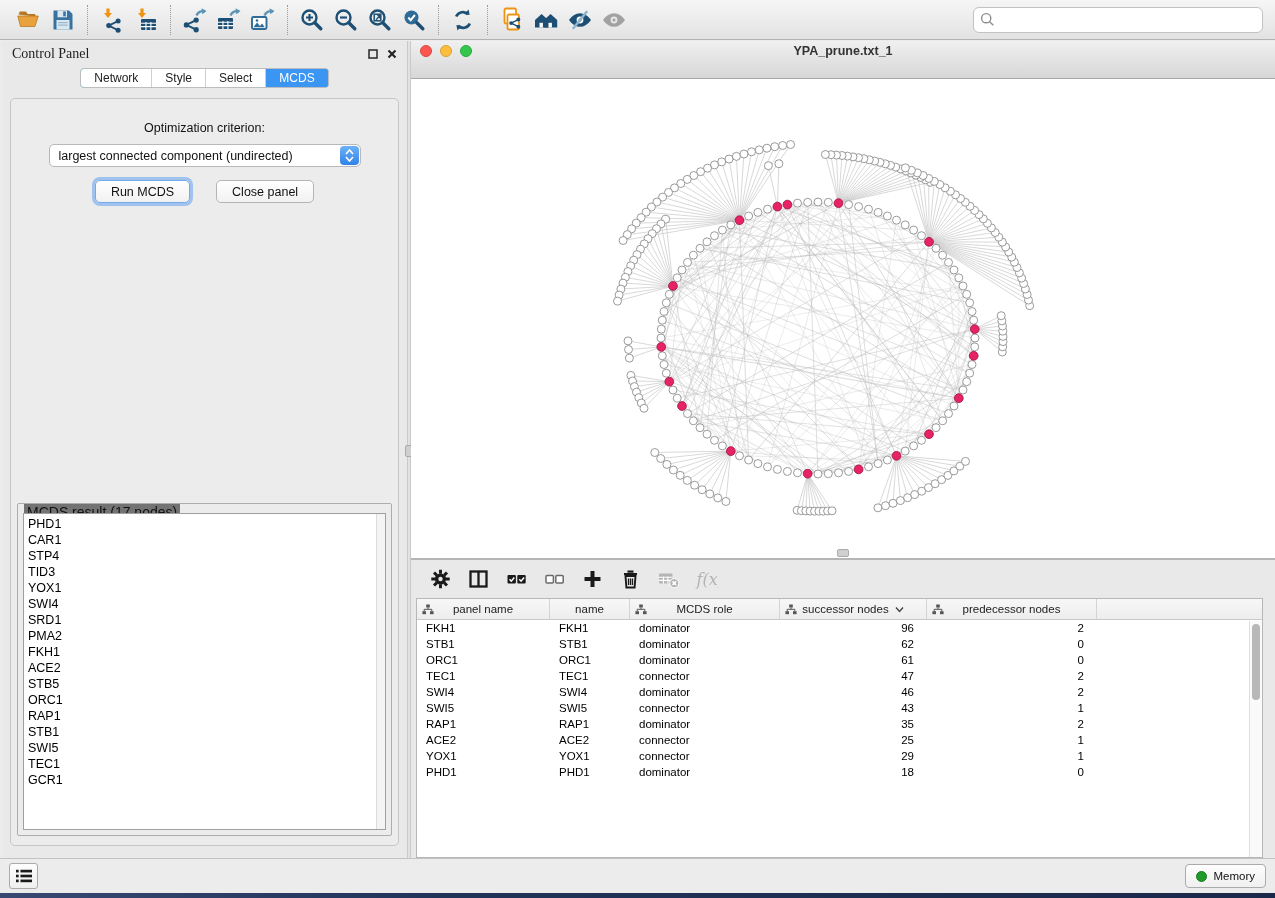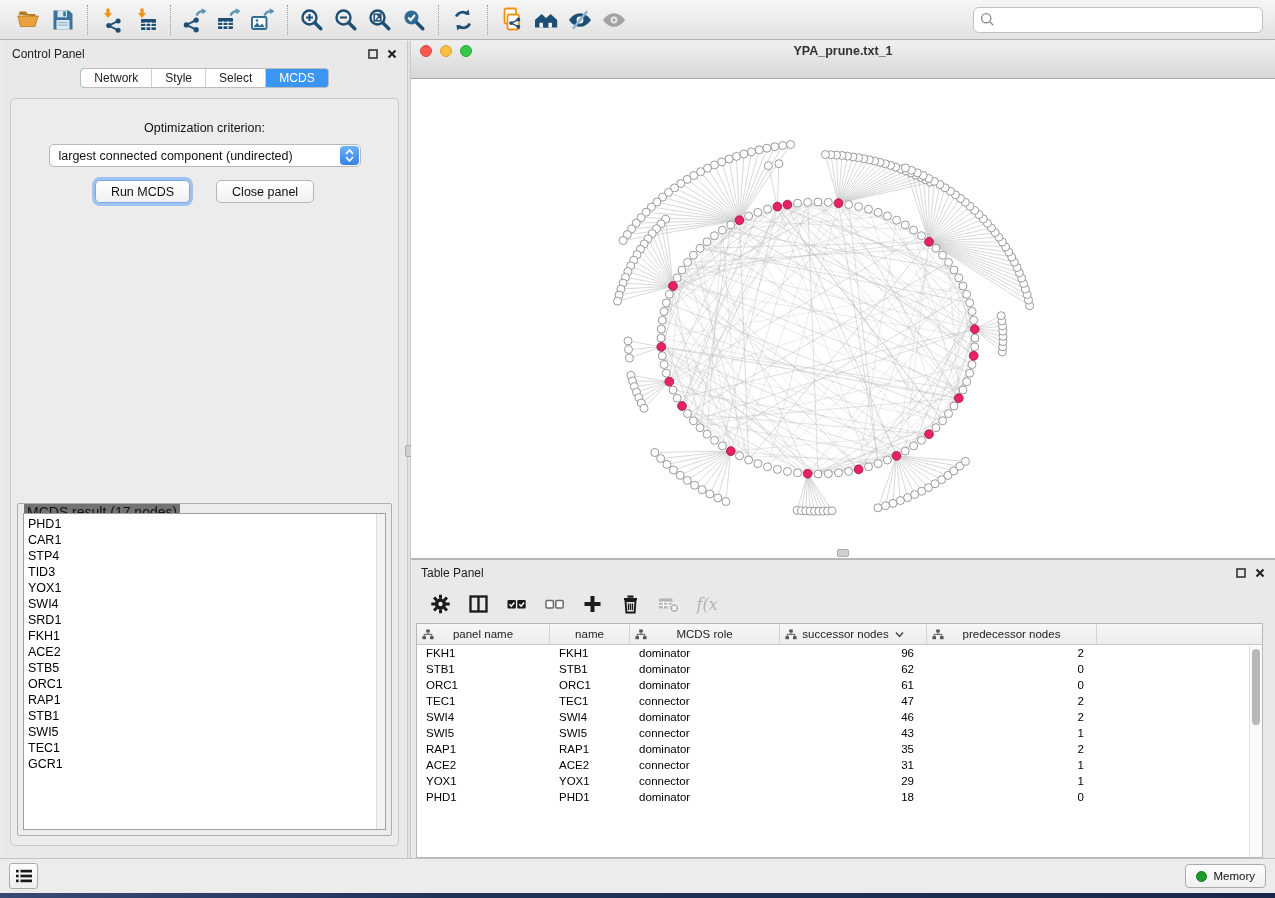--- a/index.html
+++ b/index.html
@@ -21,21 +21,21 @@
   .search input { width:290px; height:26px; border:1px solid #c2c2c2; border-radius:6px;
     background:#fff; padding:0 8px 0 27px; font-size:12px; outline:none; }
   .search .mag { position:absolute; left:7px; top:5px; }
 
   
   .main { position:absolute; top:41px; bottom:35px; left:2px; right:0; display:flex; }
 
   
   .cpanel { width:405px; background:#e9e9e9; position:relative; flex:none; }
   .panel-titlebar { height:25px; display:flex; align-items:center; padding:0 10px; }
-  .panel-title { font-size:12px; color:#222; }
+  .panel-title { font-size:14px; color:#222;font-family:Liberation Serif, serif; }
   .panel-wbtns { margin-left:auto; display:flex; gap:9px; align-items:center; }
   .panel-wbtns svg{ display:block; }
   .seg { display:flex; border:1px solid #bdbdbd; border-radius:4px; overflow:hidden;
     background:#0ea5e9; height:20px;align-items:center; }
   .seg-item { padding:2px 13px; font-size:12px; color:#222; border-right:1px solid #cfcfcf;
     display:flex; align-items:center; background:#fff; }
   .seg-item:last-child { border-right:none; }
   .seg-item.active { background:#3b95f2; color:#fff; }
   .cp-tabs-row { display:flex; justify-content:center; margin-top:2px; }
   .cp-box { position:absolute; left:8px; right:8px; top:57px; bottom:12px;
@@ -336,20 +336,21 @@
           <legend>MCDS result (17 nodes)</legend>
           <div class="listbox">
             <div class="listbox-inner" id="mcds-list">
                 <div class="list-item">PHD1</div>
                 <div class="list-item">CAR1</div>
                 <div class="list-item">STP4</div>
                 <div class="list-item">TID3</div>
                 <div class="list-item">YOX1</div>
                 <div class="list-item">SWI4</div>
                 <div class="list-item">SRD1</div>
+                <div class="list-item">PMA2</div>
                 <div class="list-item">FKH1</div>
                 <div class="list-item">ACE2</div>
                 <div class="list-item">STB5</div>
                 <div class="list-item">ORC1</div>
                 <div class="list-item">RAP1</div>
                 <div class="list-item">STB1</div>
                 <div class="list-item">SWI5</div>
                 <div class="list-item">TEC1</div>
                 <div class="list-item">GCR1</div>
               </div>
@@ -971,35 +972,20 @@
                 <circle cx="518.0" cy="355.2" r="4.4"></circle>
                 <circle cx="547.8" cy="319.2" r="4.4"></circle>
                 <circle cx="562.7" cy="276.8" r="4.4"></circle>
               </g>
             </svg>
         </div>
         <div class="hgrip"></div>
       </div>
 
       <div class="tpanel">
-        <div class="panel-titlebar">
-          <span class="panel-title">Table Panel</span>
-          <span class="panel-wbtns">
-            <span>
-              <svg width="10" height="10" viewBox="0 0 10 10">
-                  <rect x="1" y="1" width="8" height="8" fill="none" stroke="#333" stroke-width="1.6"></rect>
-                </svg>
-            </span>
-            <span>
-              <svg width="10" height="10" viewBox="0 0 10 10">
-                  <path d="M1.5 1.5l7 7M8.5 1.5l-7 7" stroke="#222" stroke-width="2.1"></path>
-                </svg>
-            </span>
-          </span>
-        </div>
         <div class="tp-toolbar" id="tp-toolbar">
             <button class="tp-btn">
               <svg width="23" height="22" viewBox="0 0 22 22">
                 <path d="M11 1.8v4M11 16.2v4M1.8 11h4M16.2 11h4M4.5 4.5l2.9 2.9M14.6 14.6l2.9 2.9M17.5 4.5l-2.9 2.9M7.4 14.6l-2.9 2.9" stroke="#1a1a1a" stroke-width="2.9"></path>
                 <circle cx="11" cy="11" r="5.6" fill="#1a1a1a"></circle>
                 <circle cx="11" cy="11" r="2.2" fill="#e9e9e9"></circle>
               </svg>
             </button>
             <button class="tp-btn">
               <svg width="23" height="22" viewBox="0 0 22 22">
@@ -1153,21 +1139,21 @@
                 <div class="td l" style="width: 133px;">RAP1</div>
                 <div class="td l" style="width: 80px;">RAP1</div>
                 <div class="td l" style="width: 150px;">dominator</div>
                 <div class="td r" style="width: 147px;">35</div>
                 <div class="td r" style="width: 170px;">2</div>
               </div>
               <div class="trow">
                 <div class="td l" style="width: 133px;">ACE2</div>
                 <div class="td l" style="width: 80px;">ACE2</div>
                 <div class="td l" style="width: 150px;">connector</div>
-                <div class="td r" style="width: 147px;">31</div>
+                <div class="td r" style="width: 147px;">25</div>
                 <div class="td r" style="width: 170px;">1</div>
               </div>
               <div class="trow">
                 <div class="td l" style="width: 133px;">YOX1</div>
                 <div class="td l" style="width: 80px;">YOX1</div>
                 <div class="td l" style="width: 150px;">connector</div>
                 <div class="td r" style="width: 147px;">29</div>
                 <div class="td r" style="width: 170px;">1</div>
               </div>
               <div class="trow">

